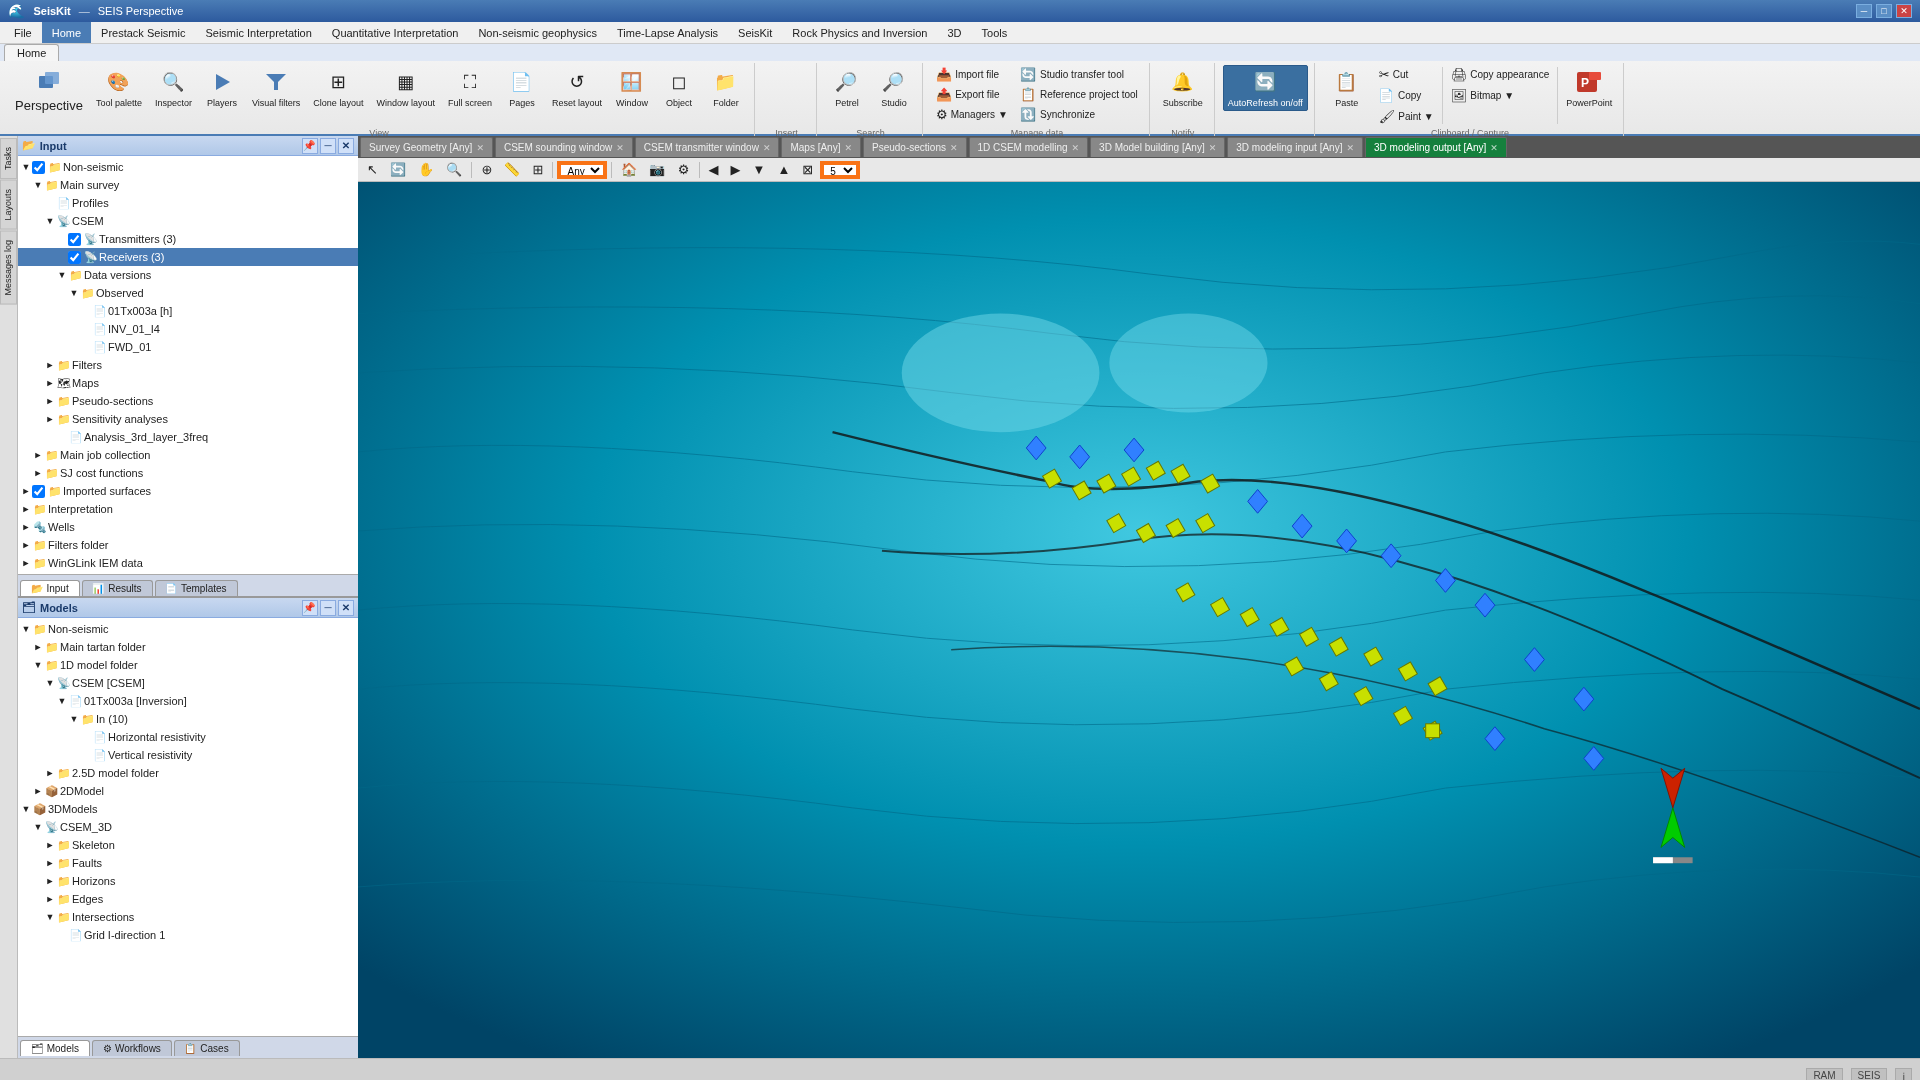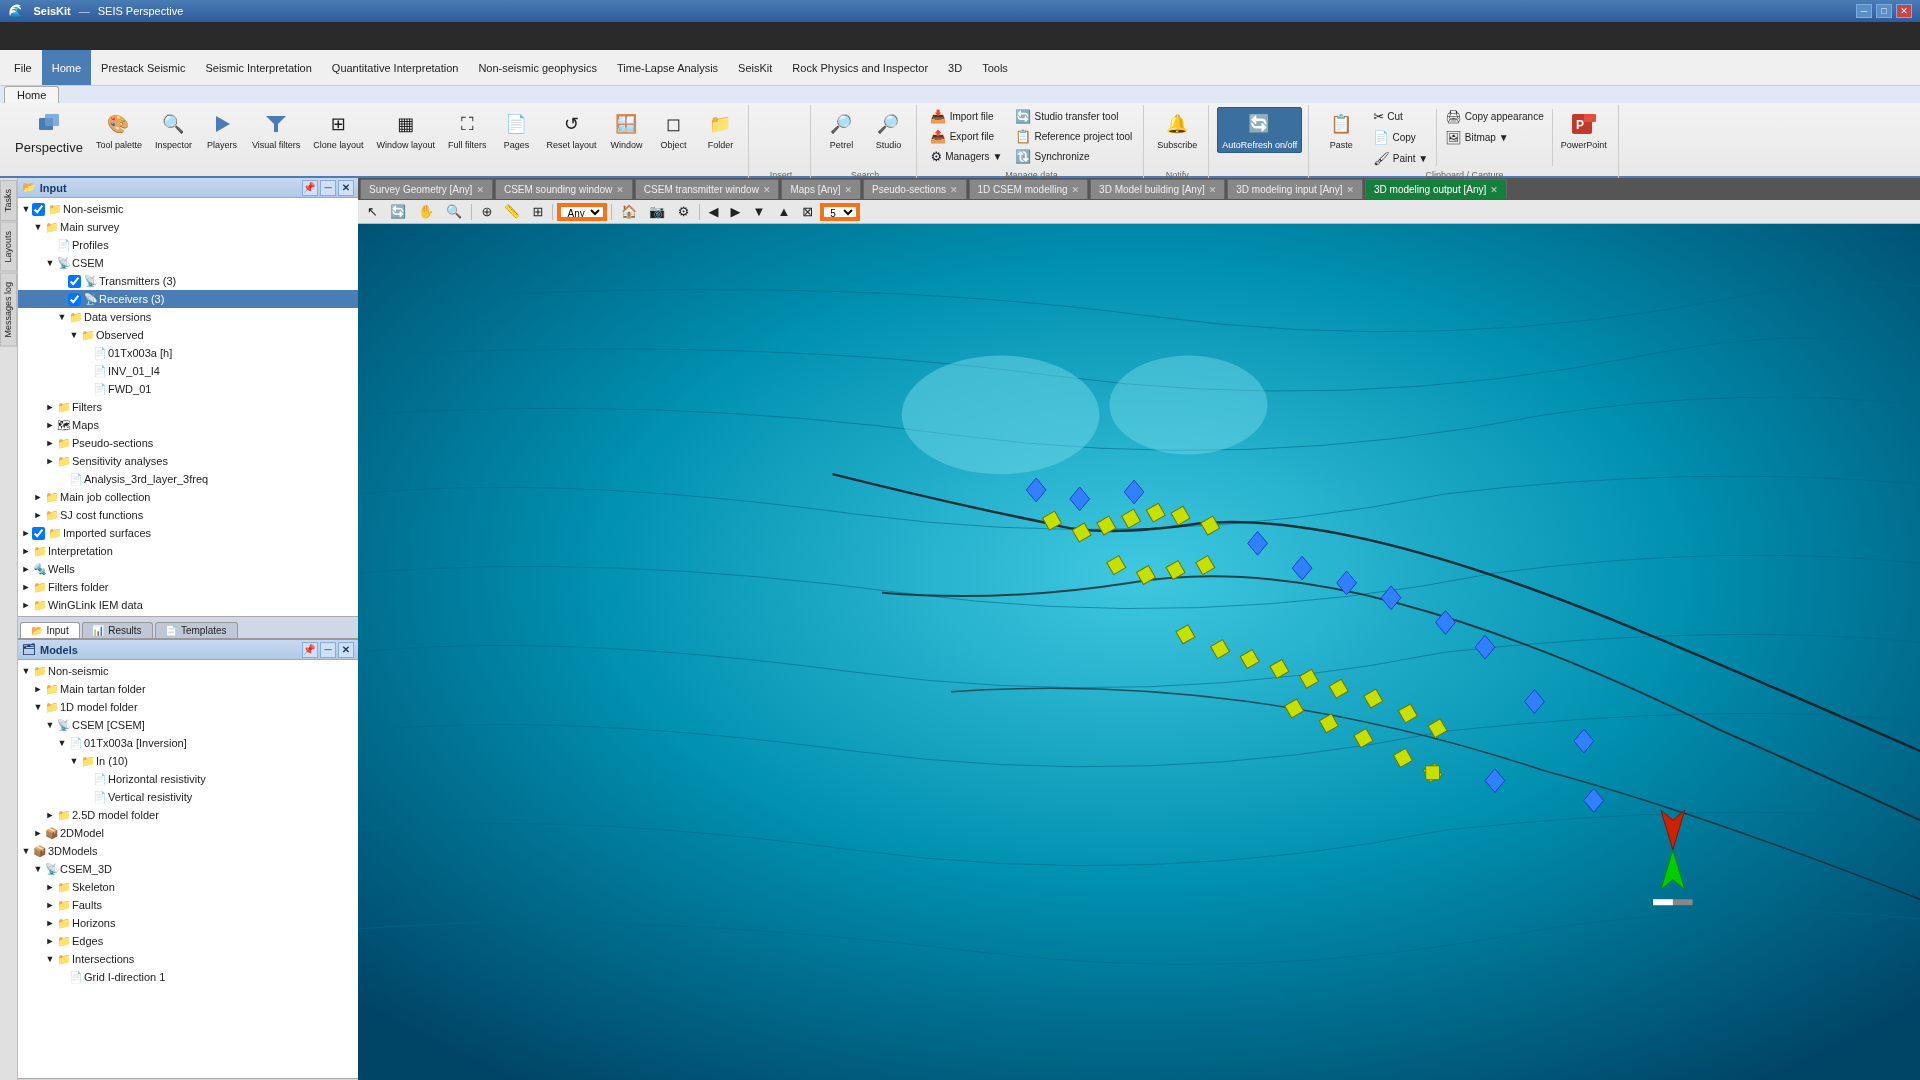--- a/index.html
+++ b/index.html
@@ -13,27 +13,26 @@
       align-items: center;
       padding: 0 8px;
       color: white;
       font-size: 11px;
     }
     #title-bar-controls { margin-left: auto; display: flex; gap: 4px; }
     .title-btn { width: 16px; height: 14px; background: #5a8ec5; border: 1px solid #7aaee0; cursor: pointer; display: flex; align-items: center; justify-content: center; font-size: 9px; color: white; }
 
     
     #menu-bar {
-      height: 36px;
+      height: 22px;
       background: #f0f0f0;
       border-bottom: 1px solid #ccc;
       display: flex;
       align-items: center;
       padding: 0 4px;
-      margin-top: 28px;
     }
     .menu-item {
       padding: 2px 10px;
       cursor: pointer;
       font-size: 11px;
       height: 100%;
       display: flex;
       align-items: center;
     }
     .menu-item.active { background: #4a7cb5; color: white; }
@@ -385,21 +384,21 @@
 
 <div id="menu-bar">
   <div class="menu-item">File</div>
   <div class="menu-item active">Home</div>
   <div class="menu-item">Prestack Seismic</div>
   <div class="menu-item">Seismic Interpretation</div>
   <div class="menu-item">Quantitative Interpretation</div>
   <div class="menu-item">Non-seismic geophysics</div>
   <div class="menu-item">Time-Lapse Analysis</div>
   <div class="menu-item">SeisKit</div>
-  <div class="menu-item">Rock Physics and Inspector</div>
+  <div class="menu-item">Rock Physics and Inversion</div>
   <div class="menu-item">3D</div>
   <div class="menu-item">Tools</div>
 </div>
 
 <div id="ribbon">
   <div id="ribbon-tabs">
     <div class="ribbon-tab active">Home</div>
   </div>
   <div id="ribbon-content">
 
@@ -441,21 +440,21 @@
         <div class="ribbon-btn">
           <div class="icon">⊞</div>
           <span>Clone layout</span>
         </div>
         <div class="ribbon-btn">
           <div class="icon">▦</div>
           <span>Window layout</span>
         </div>
         <div class="ribbon-btn">
           <div class="icon">⛶</div>
-          <span>Full filters</span>
+          <span>Full screen</span>
         </div>
         <div class="ribbon-btn">
           <div class="icon">📄</div>
           <span>Pages</span>
         </div>
         <div class="ribbon-btn">
           <div class="icon">↺</div>
           <span>Reset layout</span>
         </div>
         <div class="ribbon-btn">
@@ -464,20 +463,21 @@
         </div>
         <div class="ribbon-btn">
           <div class="icon">◻</div>
           <span>Object</span>
         </div>
         <div class="ribbon-btn">
           <div class="icon">📁</div>
           <span>Folder</span>
         </div>
       </div>
+      <div class="ribbon-group-label">View</div>
     </div>
 
     <div class="ribbon-group">
       <div class="ribbon-buttons">
       </div>
       <div class="ribbon-group-label">Insert</div>
     </div>
 
     <div class="ribbon-group">
       <div class="ribbon-buttons">

